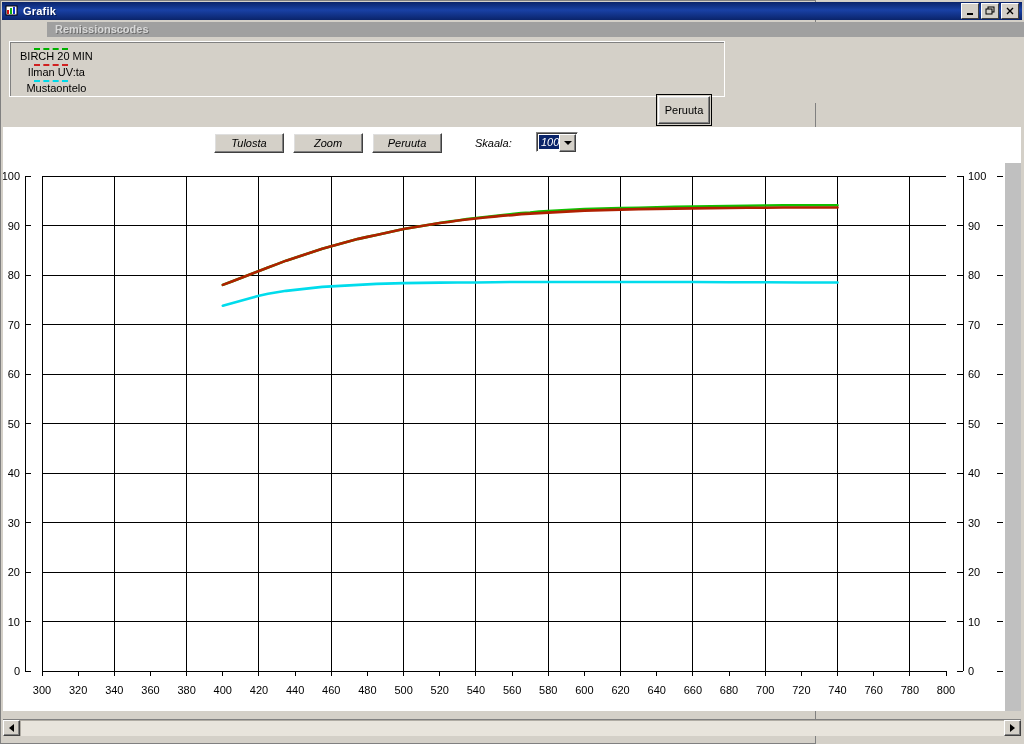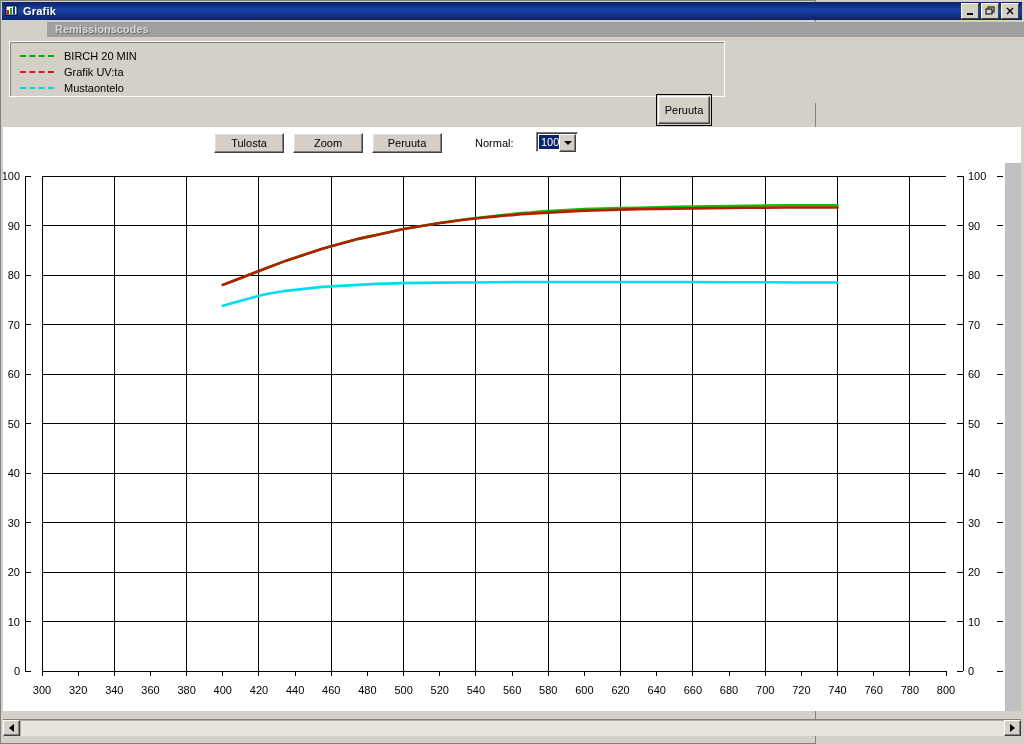--- a/index.html
+++ b/index.html
@@ -52,21 +52,21 @@
     background:#d4d0c8;
   }
   .legend-box{
     position:absolute;left:6px;top:4px;width:716px;height:56px;
     border:1px solid #ffffff;
     box-shadow:inset 1px 1px 0 #808080;
     box-sizing:border-box;
     background:#d4d0c8;
   }
   .legend-rows{position:absolute;left:10px;top:6px;}
-  .legend-row{display:flex;align-items:center;height:16px;}
+  .legend-row{display:flex;align-items:center;height:16px;flex-direction:column;}
   .legend-swatch{
     width:34px;height:0;border-top:2px dashed #000;margin-right:10px;
   }
   .legend-label{font-size:11px;color:#000;white-space:nowrap;}
   .btn{
     background:#d4d0c8;
     border-top:1px solid #ffffff;border-left:1px solid #ffffff;
     border-right:1px solid #404040;border-bottom:1px solid #404040;
     box-shadow:inset -1px -1px 0 #808080, inset 1px 1px 0 #dfdfdf;
     font-family:"Liberation Sans",sans-serif;font-size:11px;color:#000;
@@ -80,21 +80,21 @@
   .cancel-btn{width:100%;height:100%;}
   
   .spektri-header{
     position:absolute;left:2px;top:108px;width:1018px;height:18px;
     background:linear-gradient(to bottom,#0a246a 0%,#1e4fb8 55%,#3a6fd8 100%);
     color:#ffffff;font-size:11px;font-weight:bold;
     padding-left:5px;box-sizing:border-box;line-height:18px;
   }
   
   .toolbar{
-    position:absolute;left:2px;top:126px;width:1018px;height:36px;background:#ffffff;
+    position:absolute;left:2px;top:126px;width:1018px;height:36px;background:#ffffff;font-style:italic;
   }
   .tb-btn{position:absolute;top:6px;height:20px;width:70px;}
   .skaala-label{
     position:absolute;left:472px;top:10px;font-size:11px;color:#000;
   }
   .combo{
     position:absolute;left:533px;top:5px;width:42px;height:20px;
     background:#ffffff;
     border-top:1px solid #808080;border-left:1px solid #808080;
     border-right:1px solid #ffffff;border-bottom:1px solid #ffffff;
@@ -189,39 +189,39 @@
   <div class="legend-header">Remissionscodes</div>
   <div class="legend-body">
     <div class="legend-box">
       <div class="legend-rows">
         <div class="legend-row">
           <span class="legend-swatch" style="border-top-color:#00b000"></span>
           <span class="legend-label">BIRCH 20 MIN</span>
         </div>
         <div class="legend-row">
           <span class="legend-swatch" style="border-top-color:#d02020"></span>
-          <span class="legend-label">Grafik UV:ta</span>
+          <span class="legend-label">Ilman UV:ta</span>
         </div>
         <div class="legend-row">
           <span class="legend-swatch" style="border-top-color:#00d8e8"></span>
           <span class="legend-label">Mustaontelo</span>
         </div>
       </div>
     </div>
     <div class="cancel-wrap">
       <div class="btn cancel-btn">Peruuta</div>
     </div>
   </div>
 
 
   <div class="toolbar">
     <div class="btn tb-btn" style="left:211px">Tulosta</div>
     <div class="btn tb-btn" style="left:290px">Zoom</div>
     <div class="btn tb-btn" style="left:369px">Peruuta</div>
-    <div class="skaala-label">Normal:</div>
+    <div class="skaala-label">Skaala:</div>
     <div class="combo">
       <span class="combo-value">100</span>
       <span class="combo-arrow"></span>
     </div>
   </div>
 
   <div class="chart-area">
     <svg class="chart-svg" id="chart-svg" width="1002" height="548">
         <line x1="39" y1="508" x2="943" y2="508" stroke="#000" stroke-width="1" shape-rendering="crispEdges"></line>
         <line x1="39" y1="458.5" x2="943" y2="458.5" stroke="#000" stroke-width="1" shape-rendering="crispEdges"></line>

